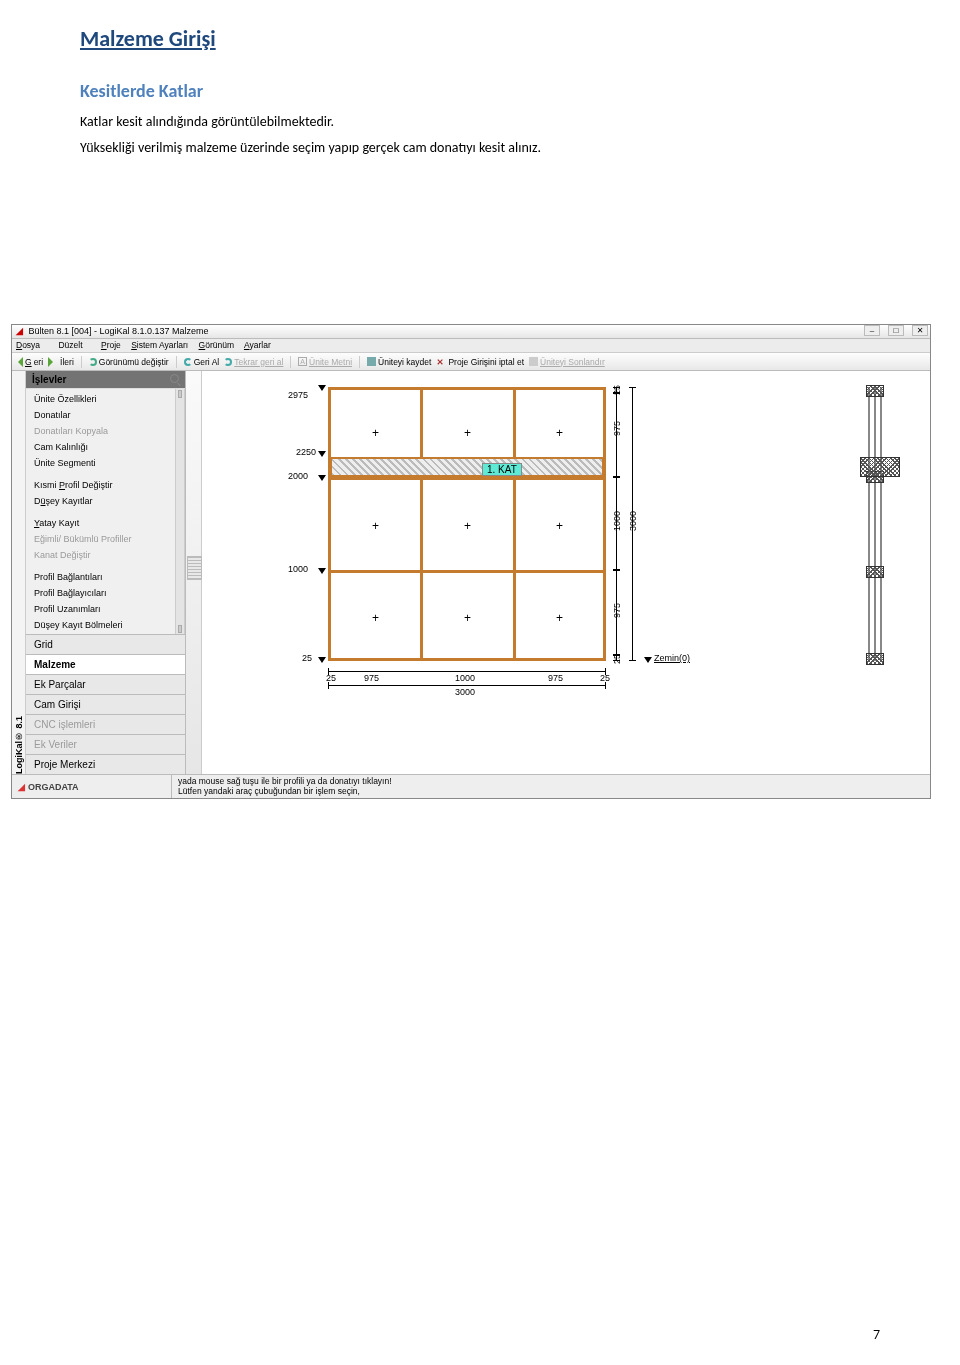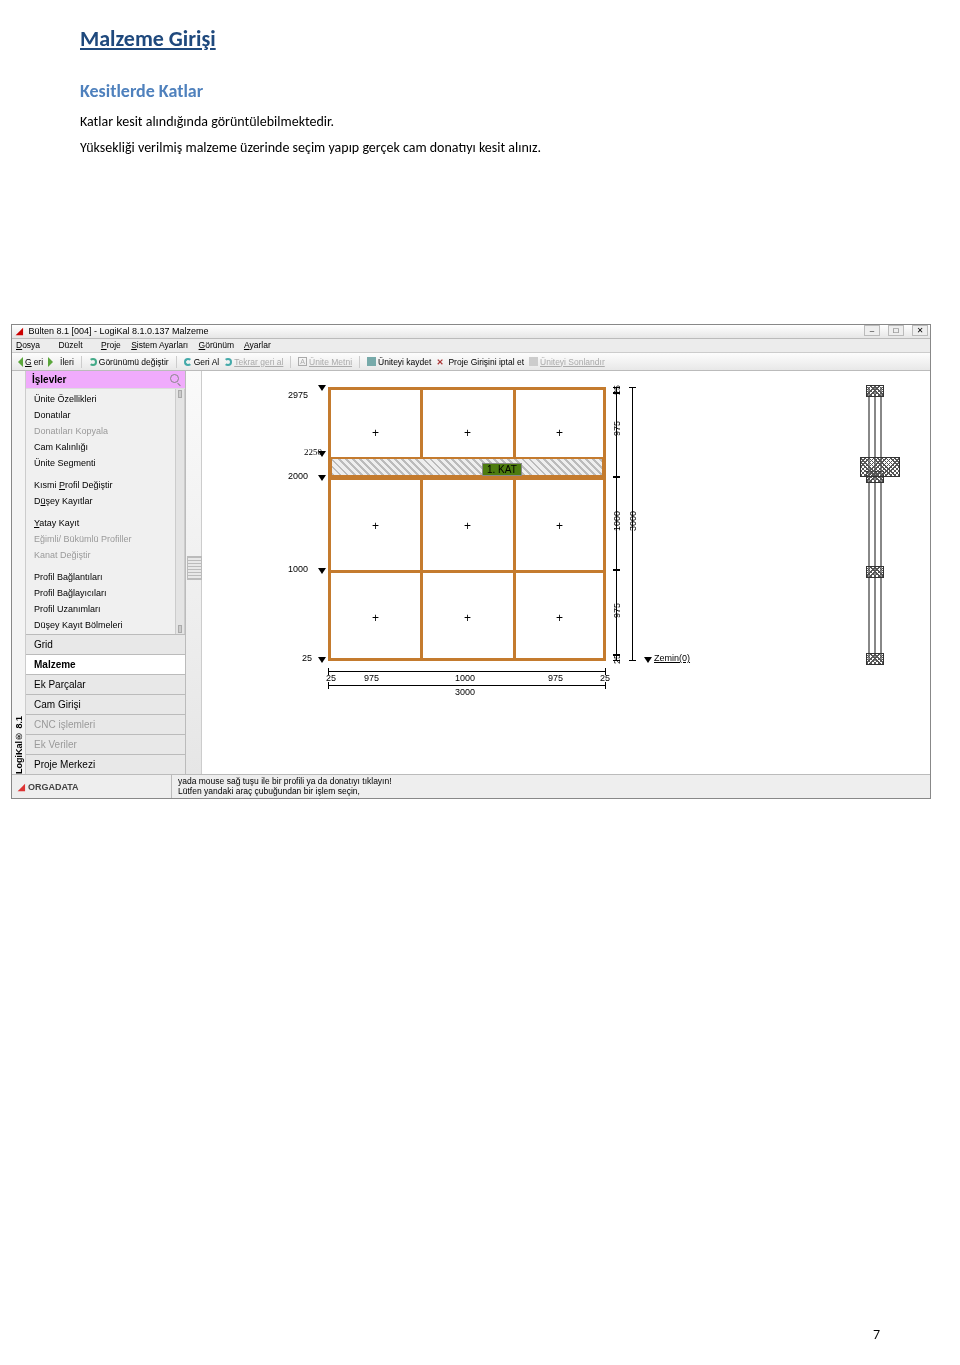--- a/index.html
+++ b/index.html
@@ -118,21 +118,21 @@
   .panel {
     width: 160px;
     background: #f0f0f0;
     border-right:1px solid #bbb;
     display:flex;
     flex-direction:column;
   }
   .panel .hdr {
     font-weight:700;
     padding:3px 6px;
-    background:#f0abfc;
+    background:#737373;
     border-bottom:1px solid #ddd;
     display:flex;
     justify-content:space-between;
     align-items:flex-start;
     font-size: 10px;
   }
   .panel .hdr .mag { width:9px;height:9px;border:1px solid #888;border-radius:50%;position:relative;}
   .panel .hdr .mag::after{content:'';position:absolute;right:-3px;bottom:-3px;width:4px;height:1px;background:#888;transform:rotate(45deg);}
   .panel .list {
     flex:1;
@@ -191,21 +191,21 @@
   .dimline-h { position:absolute; height:1px; background:#000; }
   .dimline-h::before,.dimline-h::after{content:'';position:absolute;top:-3px;width:1px;height:7px;background:#000;}
   .dimline-h::before{left:0}.dimline-h::after{right:0}
   .dimline-v { position:absolute; width:1px; background:#000; }
   .dimline-v::before,.dimline-v::after{content:'';position:absolute;left:-3px;height:1px;width:7px;background:#000;}
   .dimline-v::before{top:0}.dimline-v::after{bottom:0}
   .lvtick { position:absolute; width:0;height:0; border-left:4px solid transparent;border-right:4px solid transparent;border-top:6px solid #000;}
   .katbox {
     position:absolute;
     border:1px solid #888;
-    background:#4d7c0f;
+    background:#5eead4;
     padding:0 4px;
     font-size:10px;
   }
   
   .hatch {
     position:absolute;
     background: repeating-linear-gradient(45deg,#bbb 0 2px,#eee 2px 5px);
     border:2px solid #c47b2e;
   }
   
@@ -372,21 +372,21 @@
         <div class="pane-plus" style="left:354px; top:148px;">+</div>
         <div class="pane-plus" style="left:170px; top:240px;">+</div>
         <div class="pane-plus" style="left:262px; top:240px;">+</div>
         <div class="pane-plus" style="left:354px; top:240px;">+</div>
 
         <div class="katbox" style="left:280px; top:92px;">1. KAT</div>
 
         <div class="lvtick" style="left:116px; top:14px;"></div>
         <div class="dimtxt" style="left:86px; top:19px;">2975</div>
         <div class="lvtick" style="left:116px; top:80px;"></div>
-        <div class="dimtxt" style="left:102px; top:76px;font-family:Liberation Serif, serif;">2250</div>
+        <div class="dimtxt" style="left:94px; top:76px;">2250</div>
         <div class="lvtick" style="left:116px; top:104px;"></div>
         <div class="dimtxt" style="left:86px; top:100px;">2000</div>
         <div class="lvtick" style="left:116px; top:197px;"></div>
         <div class="dimtxt" style="left:86px; top:193px;">1000</div>
         <div class="lvtick" style="left:116px; top:286px;"></div>
         <div class="dimtxt" style="left:100px; top:282px;">25</div>
 
         <div class="dimline-v" style="left:414px; top:16px;  height:6px;"></div>
         <div class="dimtxt v" style="left:410px; top:14px;">25</div>
         <div class="dimline-v" style="left:414px; top:22px;  height:84px;"></div>

